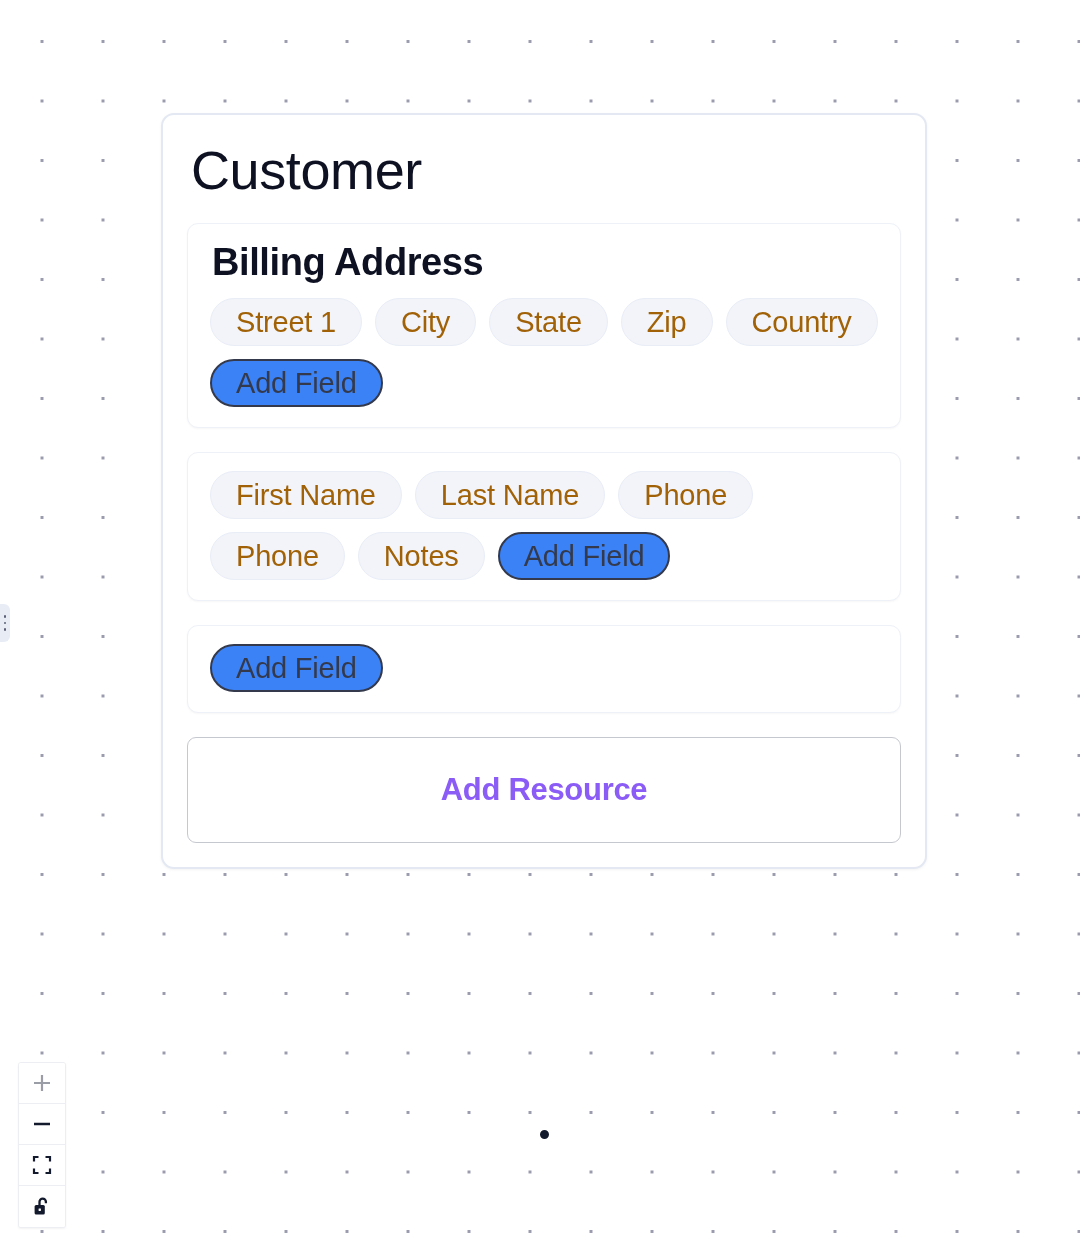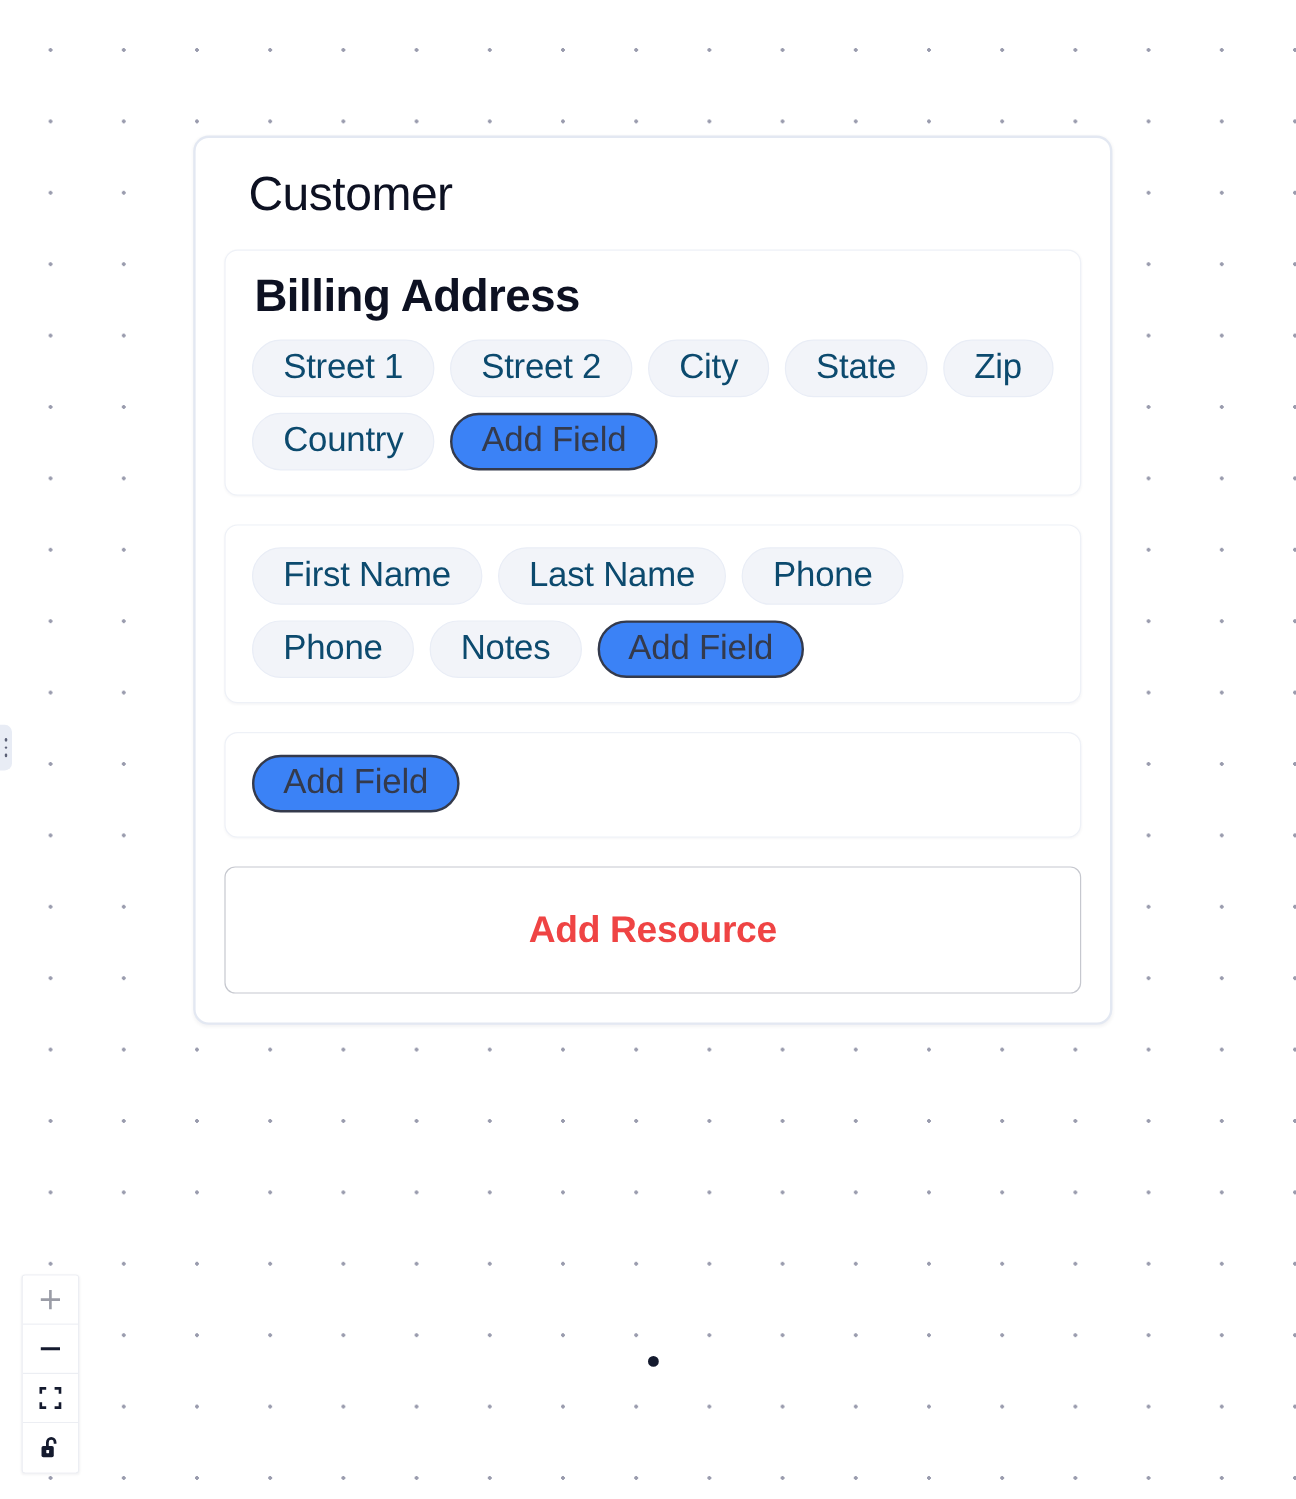--- a/index.html
+++ b/index.html
@@ -59,26 +59,26 @@
     width: 766px;
     box-sizing: border-box;
     background: #ffffff;
     border: 2px solid #e3e8f2;
     border-radius: 13px;
     padding: 26px 24px 24px 24px;
     box-shadow: 0 1px 3px rgba(20, 25, 45, 0.05);
   }
 
   .node-title {
-    font-size: 40px;
+    font-size: 54px;
     line-height: 1.08;
     font-weight: 400;
     color: #0d1122;
     letter-spacing: -0.4px;
-    margin: 0 0 24px 20px;
+    margin: 0 0 24px 4px;
   }
 
   
   .section-card {
     background: #ffffff;
     border: 1.5px solid #eef1f7;
     border-radius: 11px;
     padding: 18px 22px 20px 22px;
     margin-bottom: 24px;
     box-shadow: 0 1px 2px rgba(20, 25, 45, 0.035);
@@ -103,21 +103,21 @@
     align-items: center;
     justify-content: center;
     height: 48px;
     padding: 0 25px;
     box-sizing: border-box;
     background: #f2f4f9;
     border: 1.5px solid #e9edf6;
     border-radius: 24px;
     font-size: 29px;
     line-height: 1;
-    color: #0c4a6e;
+    color: #a16207;
     letter-spacing: -0.2px;
     white-space: nowrap;
     cursor: pointer;
     user-select: none;
   }
   .chip.add-field {
     background: #3b82f6;
     border: 2.5px solid #343a4c;
     color: #343a4c;
     padding: 0 24px;
@@ -129,21 +129,21 @@
     align-items: center;
     justify-content: center;
     width: 100%;
     height: 106px;
     box-sizing: border-box;
     background: #ffffff;
     border: 1.5px solid #c6c8cf;
     border-radius: 9px;
     font-size: 31px;
     font-weight: 700;
-    color: #ef4444;
+    color: #8b5cf6;
     letter-spacing: -0.3px;
     cursor: pointer;
     user-select: none;
     margin-top: 2px;
   }
 
   
   #node-handle-bottom {
     position: absolute;
     left: 538px;
@@ -197,21 +197,20 @@
   </div>
 
   <div id="resource-node">
 
     <div class="node-title">Customer</div>
 
     <div class="section-card">
       <div class="section-title">Billing Address</div>
       <div class="chip-row">
         <span class="chip">Street 1</span>
-        <span class="chip">Street 2</span>
         <span class="chip">City</span>
         <span class="chip">State</span>
         <span class="chip">Zip</span>
         <span class="chip">Country</span>
         <span class="chip add-field">Add Field</span>
       </div>
     </div>
 
     <div class="section-card">
       <div class="chip-row">

